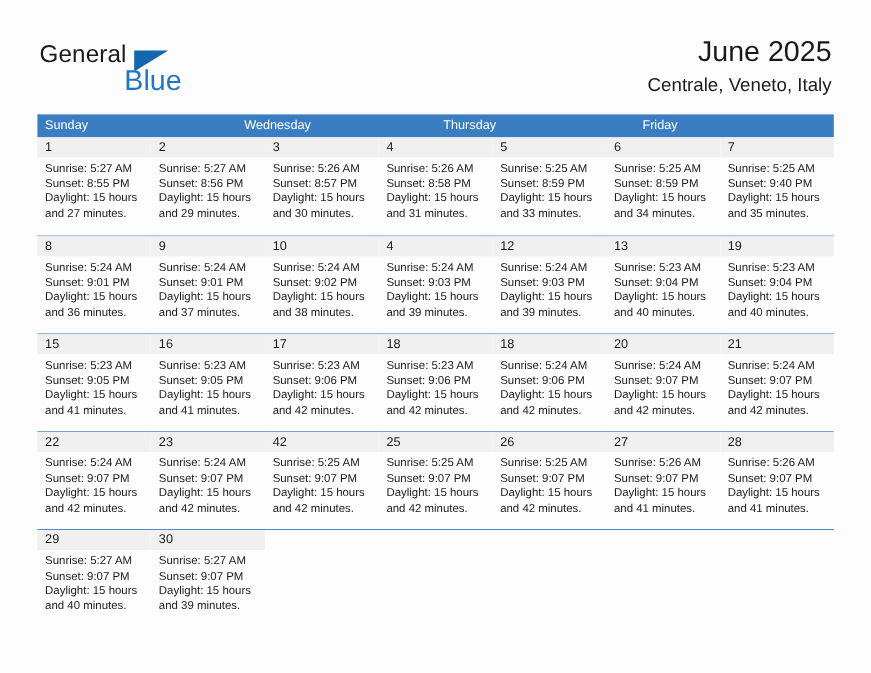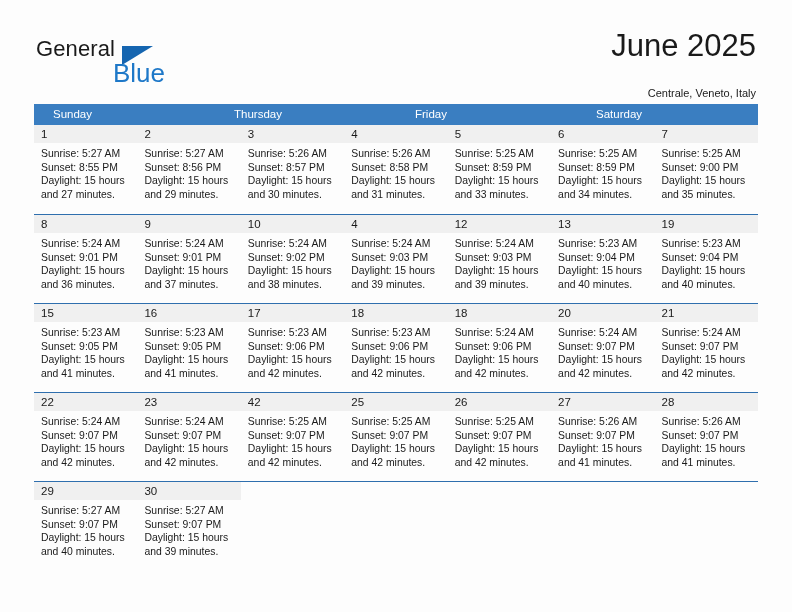--- a/index.html
+++ b/index.html
@@ -64,51 +64,51 @@
     border-bottom: 19px solid transparent;
   }
 
   .title-block {
     position: absolute;
     right: 36px;
     top: 30px;
     text-align: right;
   }
   .cal-title {
-    font-size: 31px;
+    font-size: 26px;
     color: #1a1a1a;
     line-height: 32px;
     white-space: nowrap;
   }
   .cal-subtitle {
-    font-size: 11px;
+    font-size: 17px;
     color: #1a1a1a;
     line-height: 22px;
-    margin-top: 20px;
+    margin-top: 5px;
     white-space: nowrap;
   }
 
   
   .calendar {
     position: absolute;
     left: 34px;
     top: 104px;
     width: 724px;
   }
   .weekday-row {
     display: flex;
     background: #3a7ec1;
     height: 21px;
   }
   .weekday {
     flex: 1 1 0;
     color: #ffffff;
     font-size: 11.5px;
     line-height: 21px;
-    padding-left: 19px;
+    padding-left: 7px;
     box-sizing: border-box;
     white-space: nowrap;
   }
   .week-row {
     display: flex;
     border-top: 1.4px solid #2f6fae;
     height: 89px;
     box-sizing: border-box;
   }
   .week-row.first {
@@ -157,23 +157,23 @@
     </div>
     <div class="title-block">
       <div class="cal-title">June 2025</div>
       <div class="cal-subtitle">Centrale, Veneto, Italy</div>
     </div>
   </div>
 
   <div class="calendar">
     <div class="weekday-row">
       <div class="weekday">Sunday</div>
+      <div class="weekday">Wednesday</div>
       <div class="weekday">Thursday</div>
       <div class="weekday">Friday</div>
-      <div class="weekday">Saturday</div>
     </div>
 
     <div class="week-row first">
       <div class="day-cell">
         <div class="day-number-band">
             <div class="day-number">1</div>
           </div>
         <div class="day-info">
           <div>Sunrise: 5:27 AM</div>
           <div>Sunset: 8:55 PM</div>
@@ -235,21 +235,21 @@
           <div>Daylight: 15 hours</div>
           <div>and 34 minutes.</div>
         </div>
       </div>
       <div class="day-cell">
         <div class="day-number-band">
             <div class="day-number">7</div>
           </div>
         <div class="day-info">
           <div>Sunrise: 5:25 AM</div>
-          <div>Sunset: 9:00 PM</div>
+          <div>Sunset: 9:40 PM</div>
           <div>Daylight: 15 hours</div>
           <div>and 35 minutes.</div>
         </div>
       </div>
     </div>
 
     <div class="week-row">
       <div class="day-cell">
         <div class="day-number-band">
             <div class="day-number">8</div>

